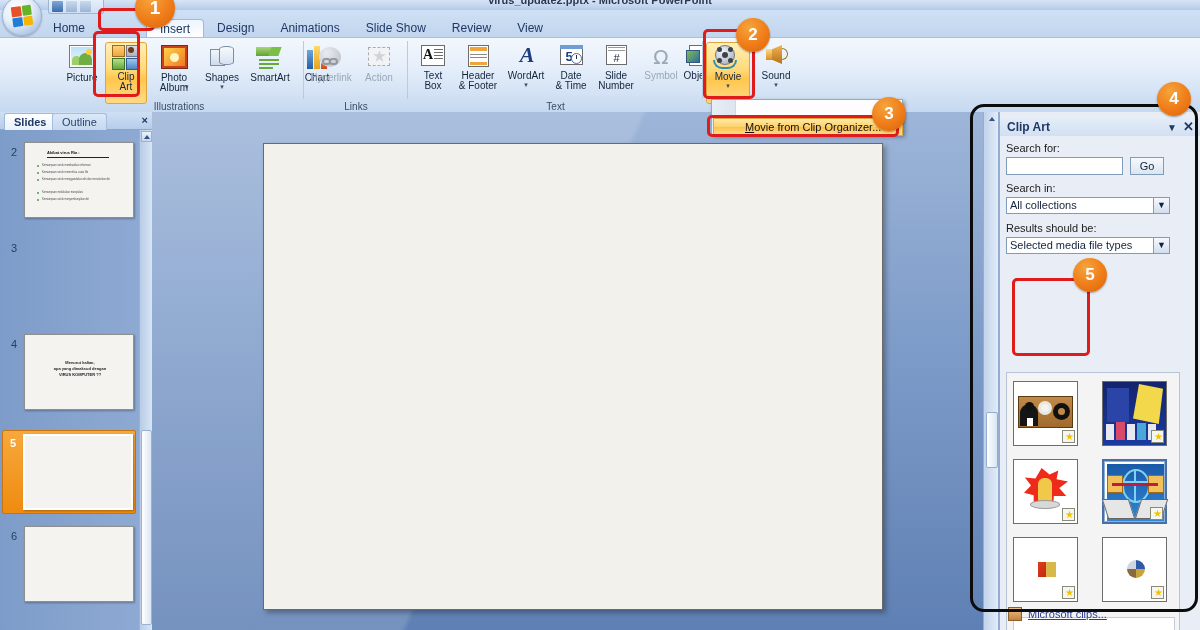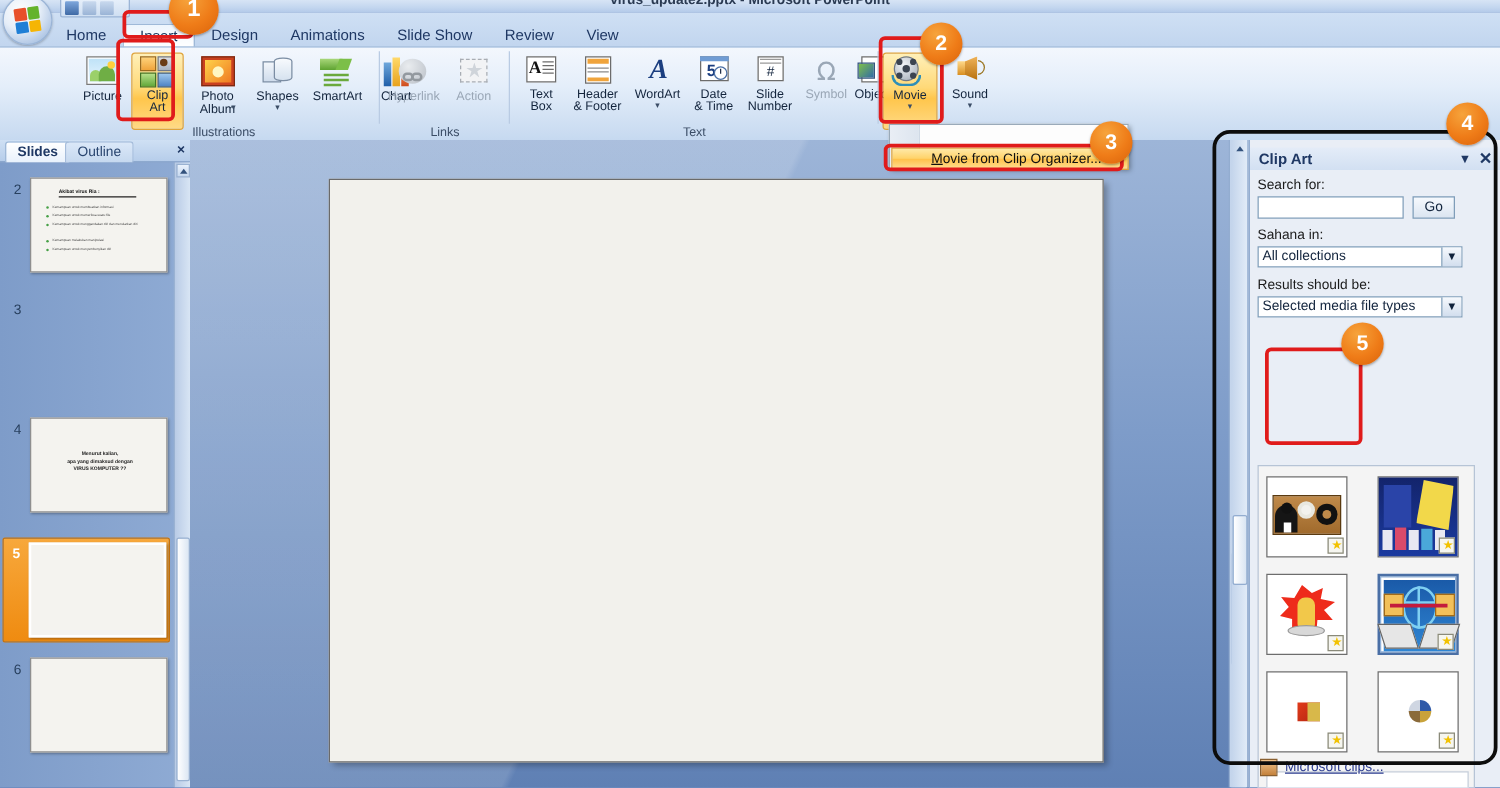--- a/index.html
+++ b/index.html
@@ -58,21 +58,21 @@
 
   
   #tabs{ position:absolute; left:40px; top:8px; height:20px; display:flex; align-items:flex-end; }
   .tab{
     position:relative; height:19px; line-height:19px; padding:0 13px;
     font-size:12px; color:#1f3864; white-space:nowrap; cursor:default;
   }
   .tab.active{
     background:linear-gradient(to bottom,#eef5fd,#ffffff);
     border:1px solid #9fb9d8; border-bottom:none;
-    border-radius:4px 4px 0 0; color:#16365c;
+    border-radius:4px 4px 0 0; color:#16365c;margin-left:48px;
   }
   
   #ribbon{
     position:absolute; left:0; top:27px; width:1200px; height:75px;
     background:linear-gradient(to bottom,#f3f7fd 0%,#e4eefa 42%,#d3e2f4 75%,#c6d9f0 100%);
     border-top:1px solid #a8c0dd;
   }
   .grp{ position:absolute; top:0; height:75px; }
   .grp > .gl{
     position:absolute; bottom:1px; left:0; right:0; text-align:center;
@@ -561,21 +561,21 @@
   <div id="cp-head">
     <span class="t">Clip Art</span>
     <span class="dd">▼</span>
     <span class="cl">✕</span>
   </div>
 
   <div class="cplabel" style="top:30px;">Search for:</div>
   <input class="cpinput" style="left: 6px; top: 45px; width: 117px; height: 18px; font-size: 11px; padding-left: 3px;" value="" placeholder="">
   <div class="cpbtn" style="left:130px;top:45px;width:34px;height:18px;line-height:17px;">Go</div>
 
-  <div class="cplabel" style="top:70px;">Sahana in:</div>
+  <div class="cplabel" style="top:70px;">Search in:</div>
   <div class="cpsel" style="left:6px;top:85px;width:164px;height:17px;">
     <span>All collections</span>
     <span class="ar">▼</span>
   </div>
 
   <div class="cplabel" style="top:110px;">Results should be:</div>
   <div class="cpsel" style="left:6px;top:125px;width:164px;height:17px;">
     <span>Selected media file types</span>
     <span class="ar">▼</span>
   </div>

